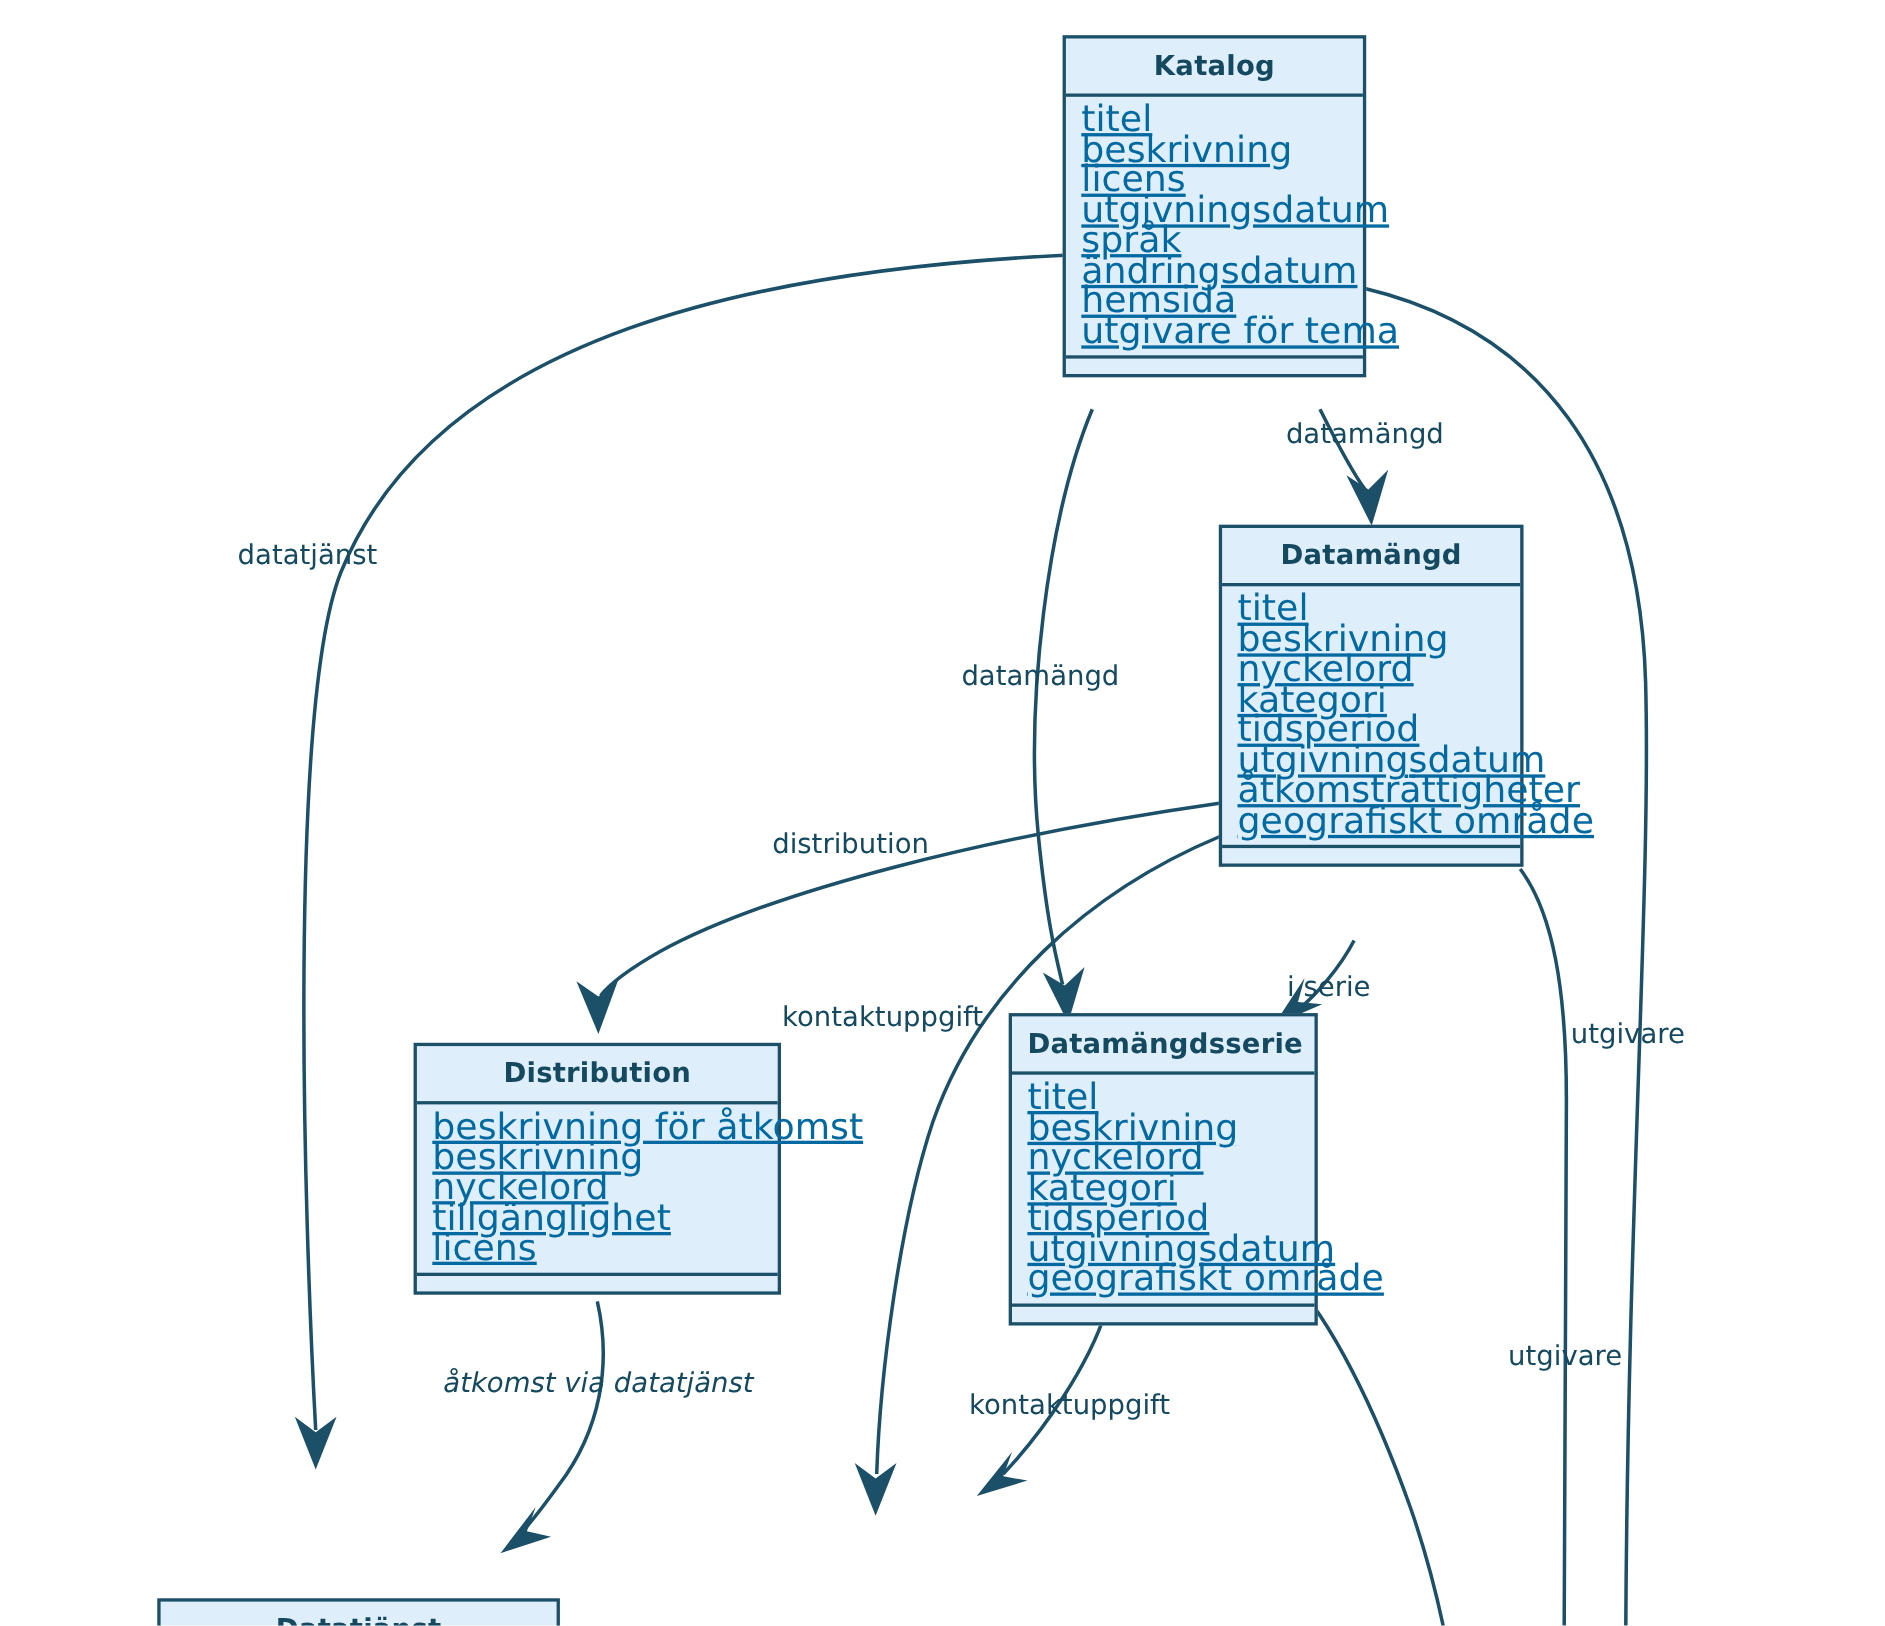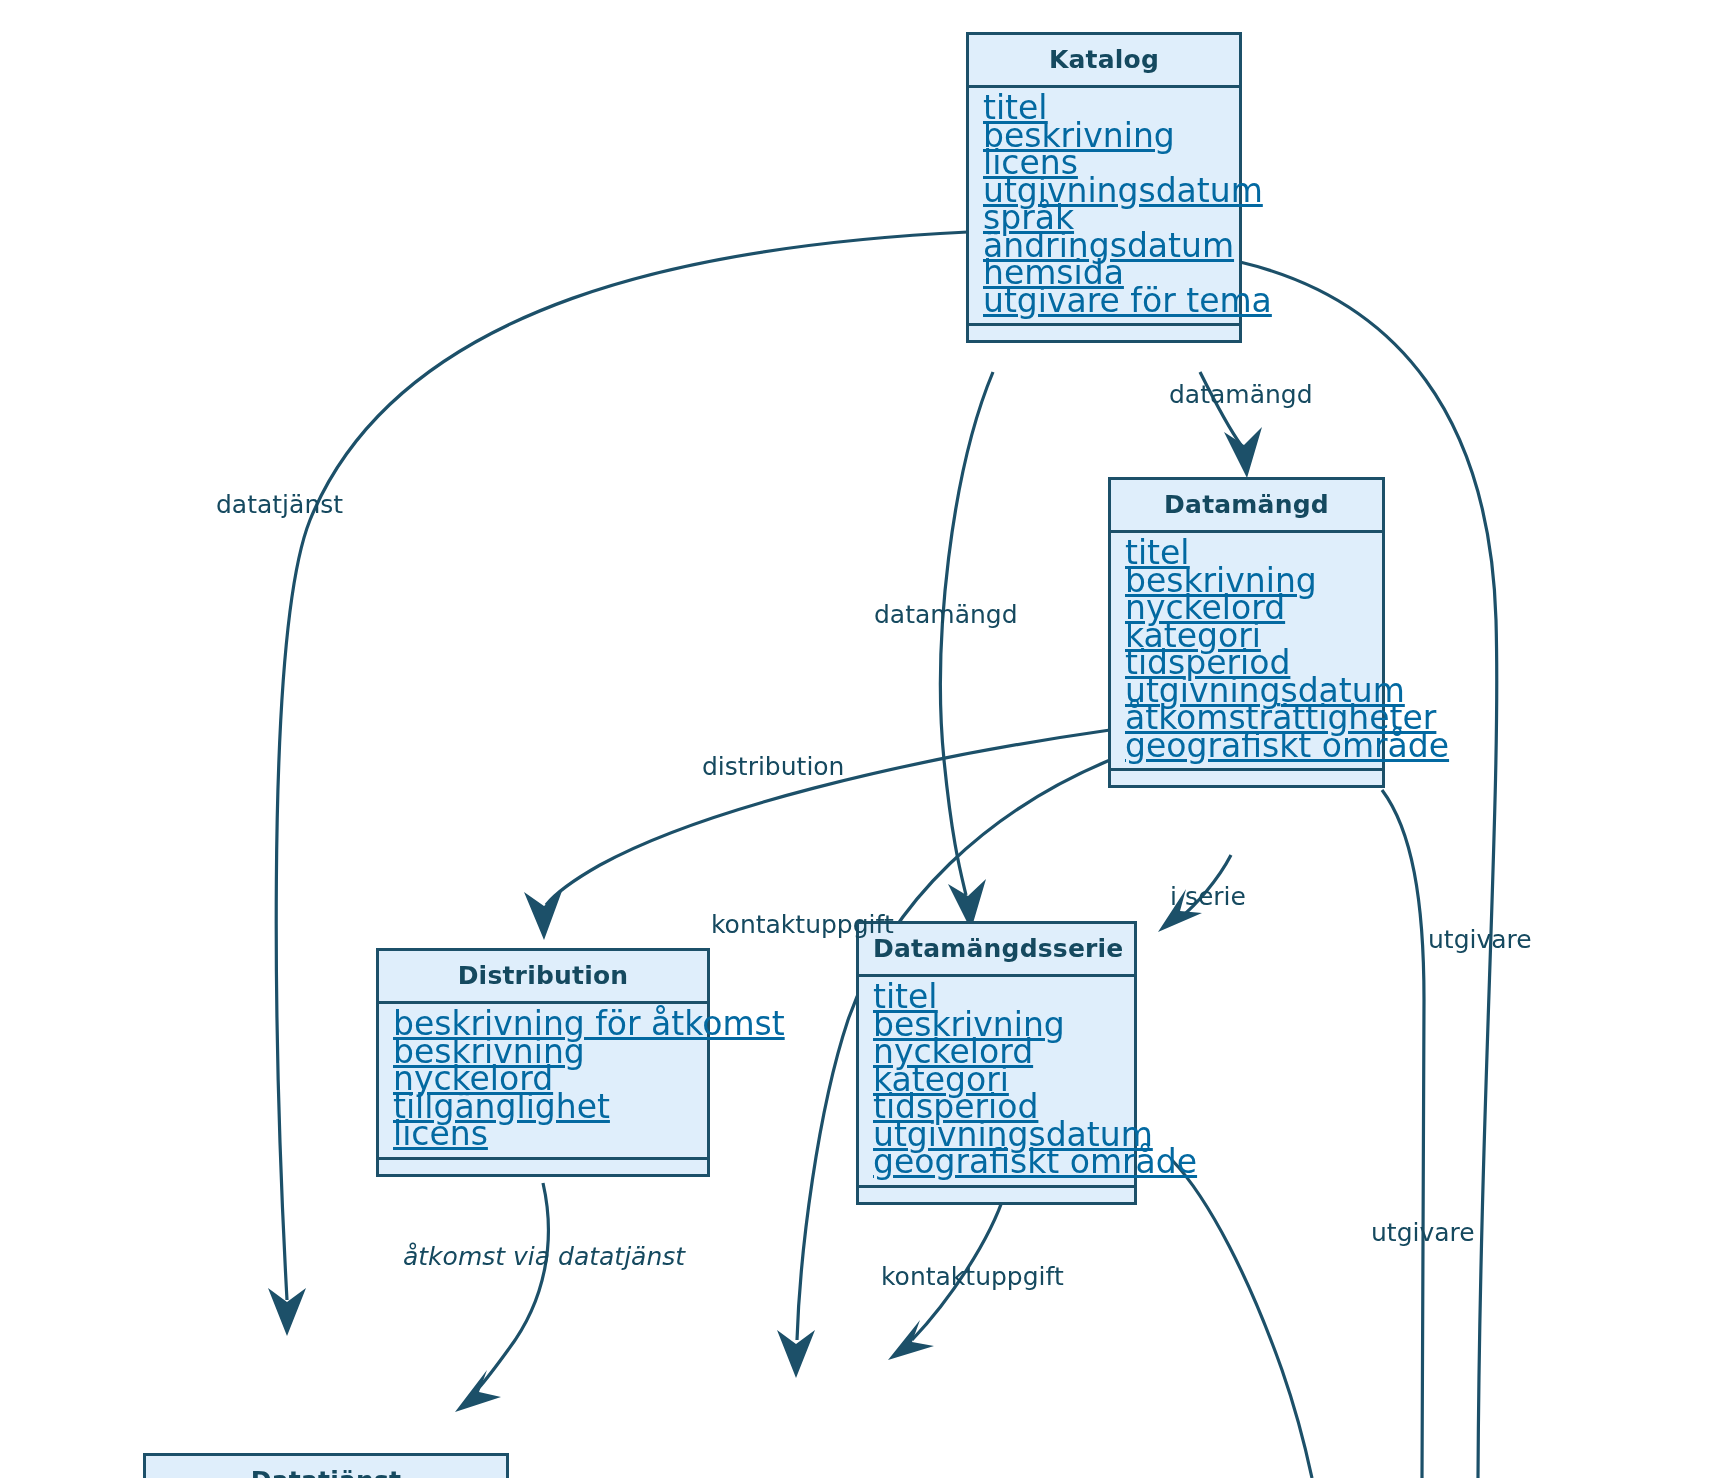--- a/index.html
+++ b/index.html
@@ -166,21 +166,21 @@
     <div class="uml-attrs">
       <div class="uml-attr">beskrivning för åtkomst</div>
       <div class="uml-attr">beskrivning</div>
       <div class="uml-attr">nyckelord</div>
       <div class="uml-attr">tillgänglighet</div>
       <div class="uml-attr">licens</div>
     </div>
     <div class="uml-ops"></div>
   </div>
 
-  <div class="uml-class" style="left:856px; top:921px; width:281px;">
+  <div class="uml-class" style="left:917px; top:921px; width:281px;">
     <div class="uml-title">Datamängdsserie</div>
     <div class="uml-attrs">
       <div class="uml-attr">titel</div>
       <div class="uml-attr">beskrivning</div>
       <div class="uml-attr">nyckelord</div>
       <div class="uml-attr">kategori</div>
       <div class="uml-attr">tidsperiod</div>
       <div class="uml-attr">utgivningsdatum</div>
       <div class="uml-attr">geografiskt område</div>
     </div>

